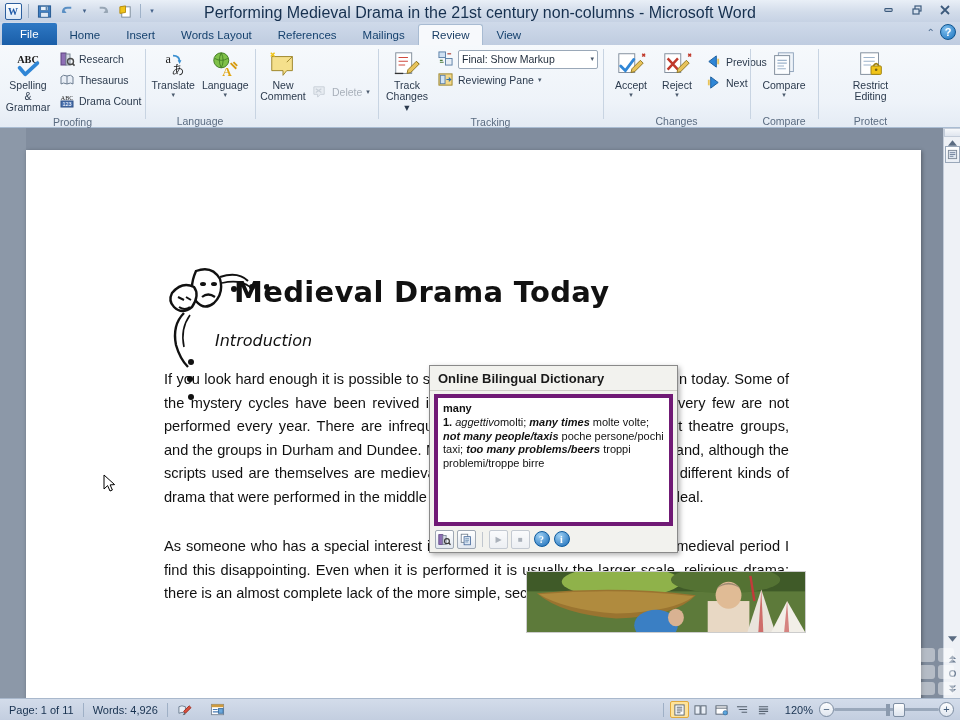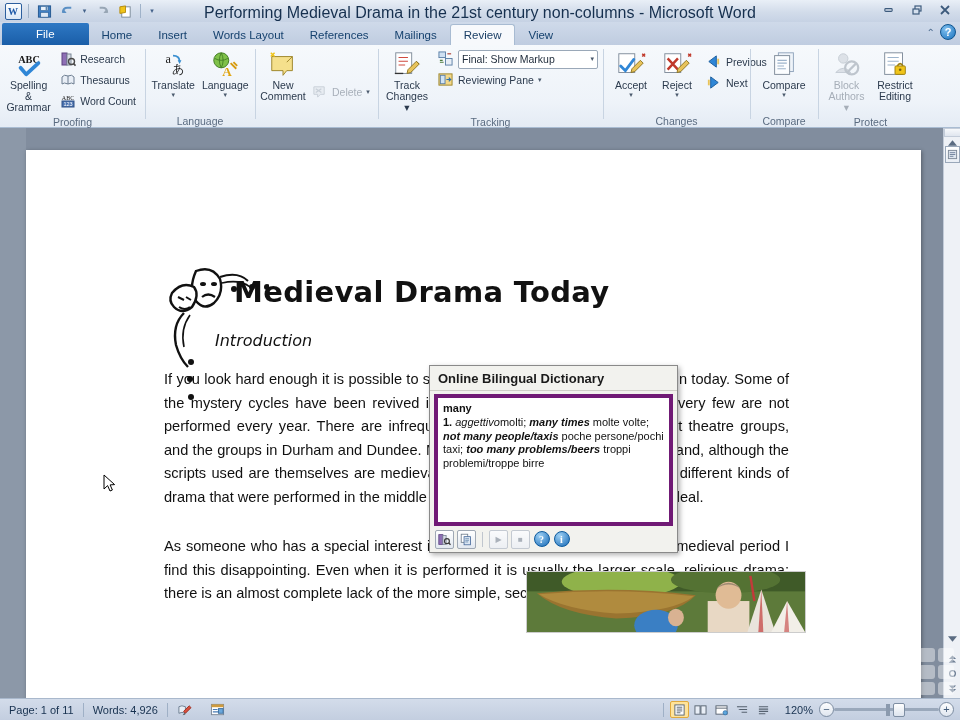--- a/index.html
+++ b/index.html
@@ -47,21 +47,21 @@
     position:absolute; left:0; top:22px; width:960px; height:23px;
     background:linear-gradient(#cfdaea,#bfcce0);
     display:flex; align-items:flex-end; padding-left:2px;
   }
   .tab {
     height:21px; padding:0 13px; display:flex;align-items:center;
     font-size:11.5px; color:#15416e; border-radius:3px 3px 0 0;
   }
   .tab.file {
     background:linear-gradient(#2e78c4,#1a5ea8); color:#fff;
-    padding:0 34px; height:22px; font-weight:normal;
+    padding:0 18px; height:22px; font-weight:normal;
     border-radius:2px 2px 0 0;
   }
   .tab.active {
     background:#f7f9fc; color:#1b3f66;
     border:1px solid #a8bbd2; border-bottom:none;
   }
   .ribbon-right-btns {
     position:absolute; right:4px; top:24px; display:flex; align-items:center; gap:5px;
   }
   .chevup { color:#4a6a8e; font-size:10px; }
@@ -378,21 +378,21 @@
             <span>Thesaurus</span>
           </div>
           <div class="smallbtn">
             <span class="ic ic16">
               <svg width="16" height="16" viewBox="0 0 16 16">
                 <text x="8" y="7" font-size="6" text-anchor="middle" fill="#222" font-family="Liberation Serif, serif">ABC</text>
                 <rect x="2" y="8" width="12" height="6" fill="#4a72b0" stroke="#2f5185"></rect>
                 <text x="8" y="13" font-size="5.5" text-anchor="middle" fill="#fff" font-family="Liberation Sans, sans-serif">123</text>
               </svg>
             </span>
-            <span>Word Count</span>
+            <span>Drama Count</span>
           </div>
         </div>
       </div>
       <div class="rgroup-label">Proofing</div>
     </div>
 
     <div class="rgroup" style="width:110px">
       <div class="rgroup-body" style="justify-content:center;gap:4px">
         <div class="bigbtn">
           <span class="ic ic32">
@@ -577,32 +577,20 @@
           </span>
           <span class="lbl">Compare</span>
           <span class="caret">▾</span>
         </div>
       </div>
       <div class="rgroup-label">Compare</div>
     </div>
 
     <div class="rgroup" style="width:105px">
       <div class="rgroup-body" style="justify-content:center;gap:2px">
-        <div class="bigbtn disabled">
-          <span class="ic ic32">
-            <svg width="30" height="30" viewBox="0 0 32 32" opacity=".5">
-              <circle cx="12" cy="9" r="5" fill="#c6ccd4" stroke="#98a2ae"></circle>
-              <path d="M4 24 Q12 15 20 24 Z" fill="#c6ccd4" stroke="#98a2ae"></path>
-              <circle cx="21" cy="19" r="7" fill="none" stroke="#8b95a1" stroke-width="2.4"></circle>
-              <path d="M16 24 L26 14" stroke="#8b95a1" stroke-width="2.4"></path>
-            </svg>
-          </span>
-          <span class="lbl">Block</span>
-          <span class="lbl">Authors ▾</span>
-        </div>
         <div class="bigbtn">
           <span class="ic ic32">
             <svg width="30" height="30" viewBox="0 0 32 32">
               <rect x="5" y="3" width="19" height="23" fill="#fff" stroke="#7e8b99"></rect>
               <path d="M8 8 H20 M8 12 H20 M8 16 H16" stroke="#9db4cc" stroke-width="1.3"></path>
               <rect x="16" y="17" width="11" height="9" fill="#f0c419" stroke="#9c7f0f" rx="1"></rect>
               <path d="M18.5 17 Q21.5 12 24.5 17" fill="none" stroke="#9c7f0f" stroke-width="1.8"></path>
               <circle cx="21.5" cy="21" r="1.4" fill="#7a6310"></circle>
             </svg>
           </span>

